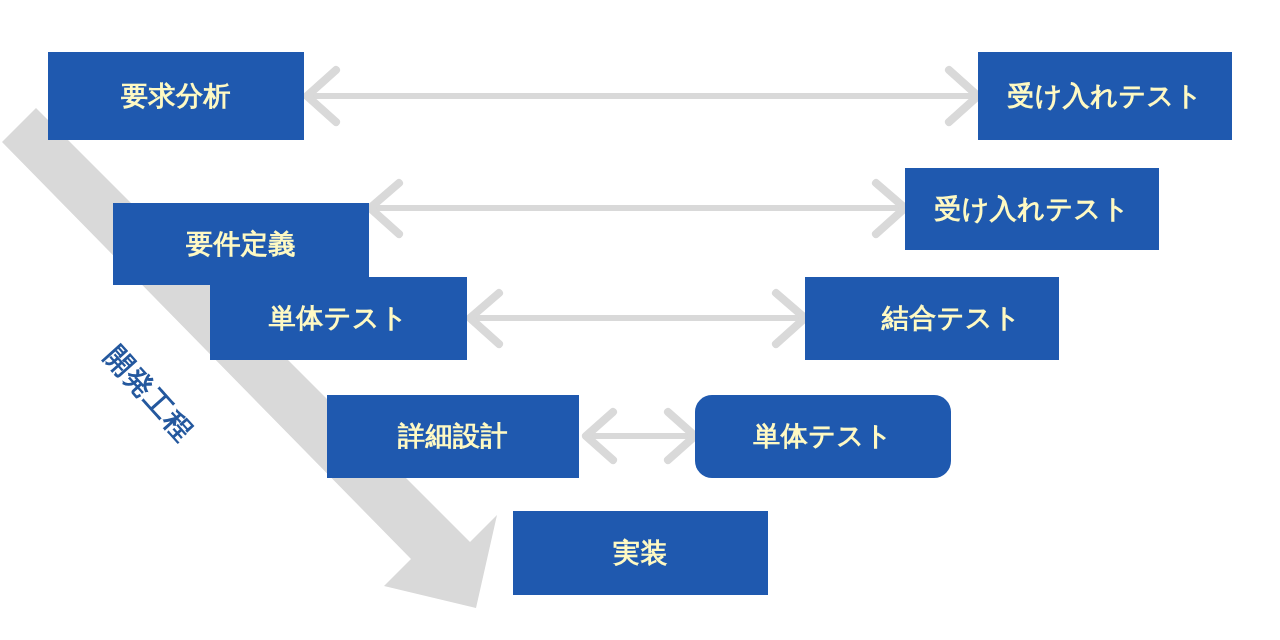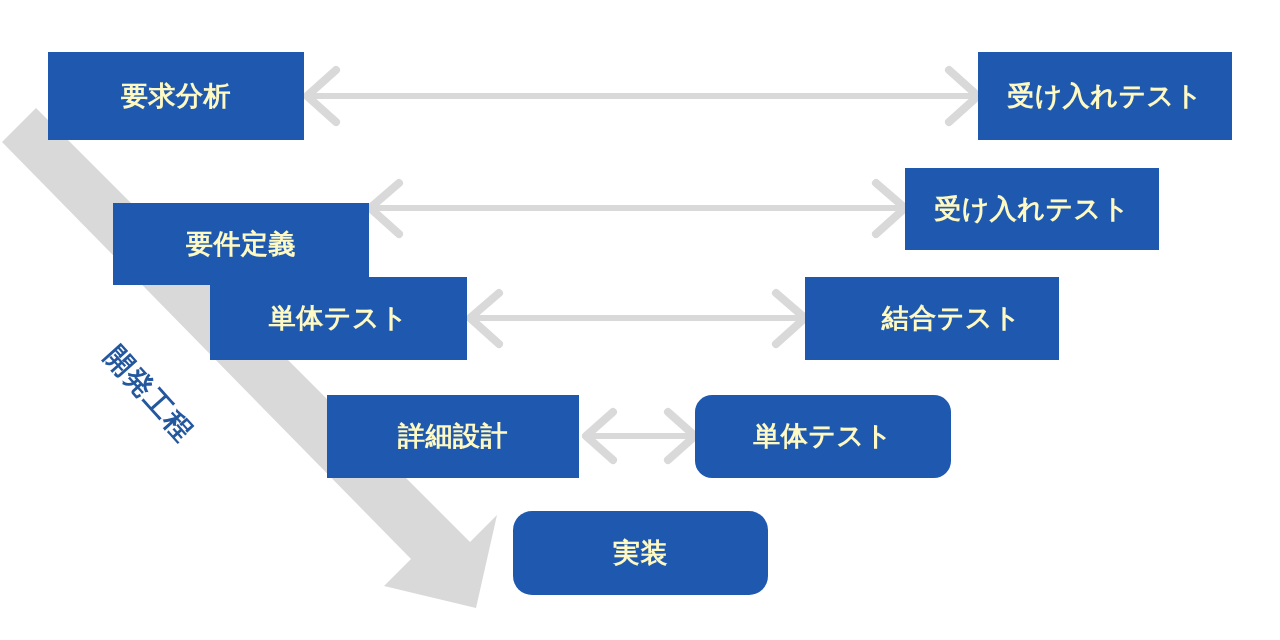--- a/index.html
+++ b/index.html
@@ -122,17 +122,17 @@
   </div>
 
   <div class="node-box" style="left:805px; top:277px; width:254px; height:83px;padding-left:39px;">
     <span class="node-label">結合テスト</span>
   </div>
 
   <div class="node-box" style="left:695px; top:395px; width:256px; height:83px;border-radius:17px;">
     <span class="node-label">単体テスト</span>
   </div>
 
-  <div class="node-box" style="left:513px; top:511px; width:255px; height:84px;border-radius:19px;">
+  <div class="node-box" style="left:513px; top:511px; width:255px; height:84px;">
     <span class="node-label">実装</span>
   </div>
 
 </div>
 
 </body></html>

